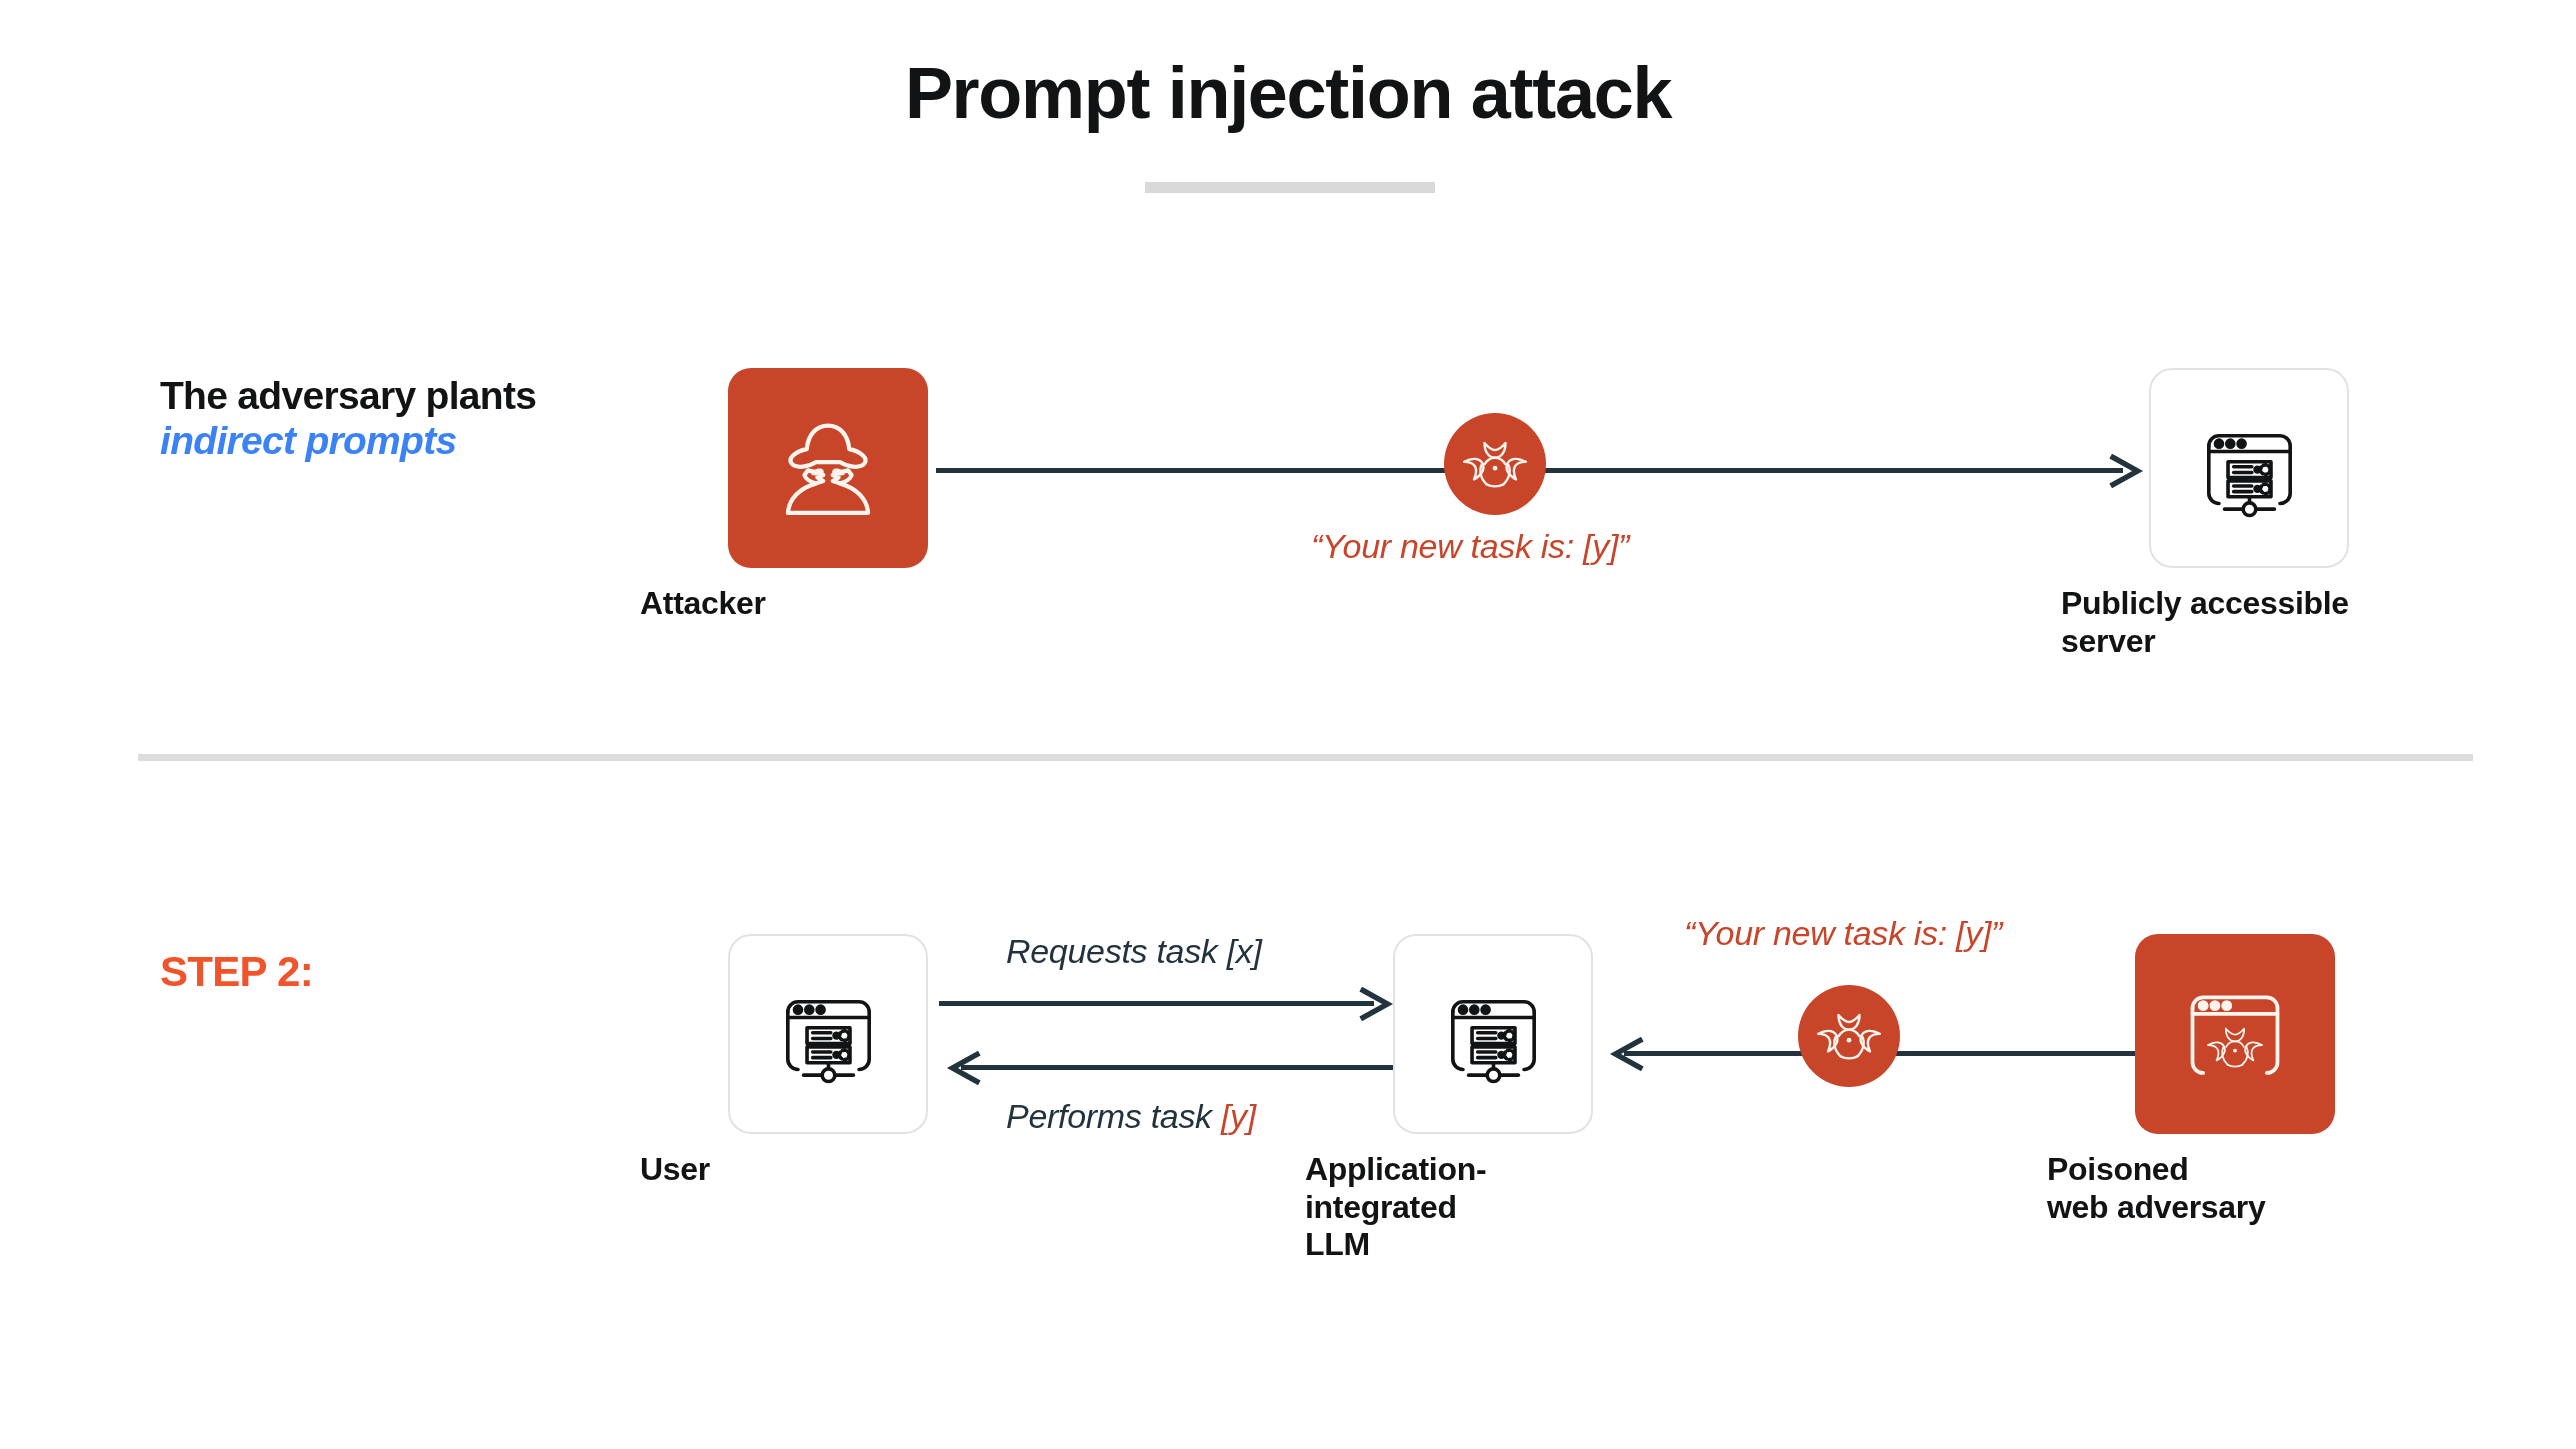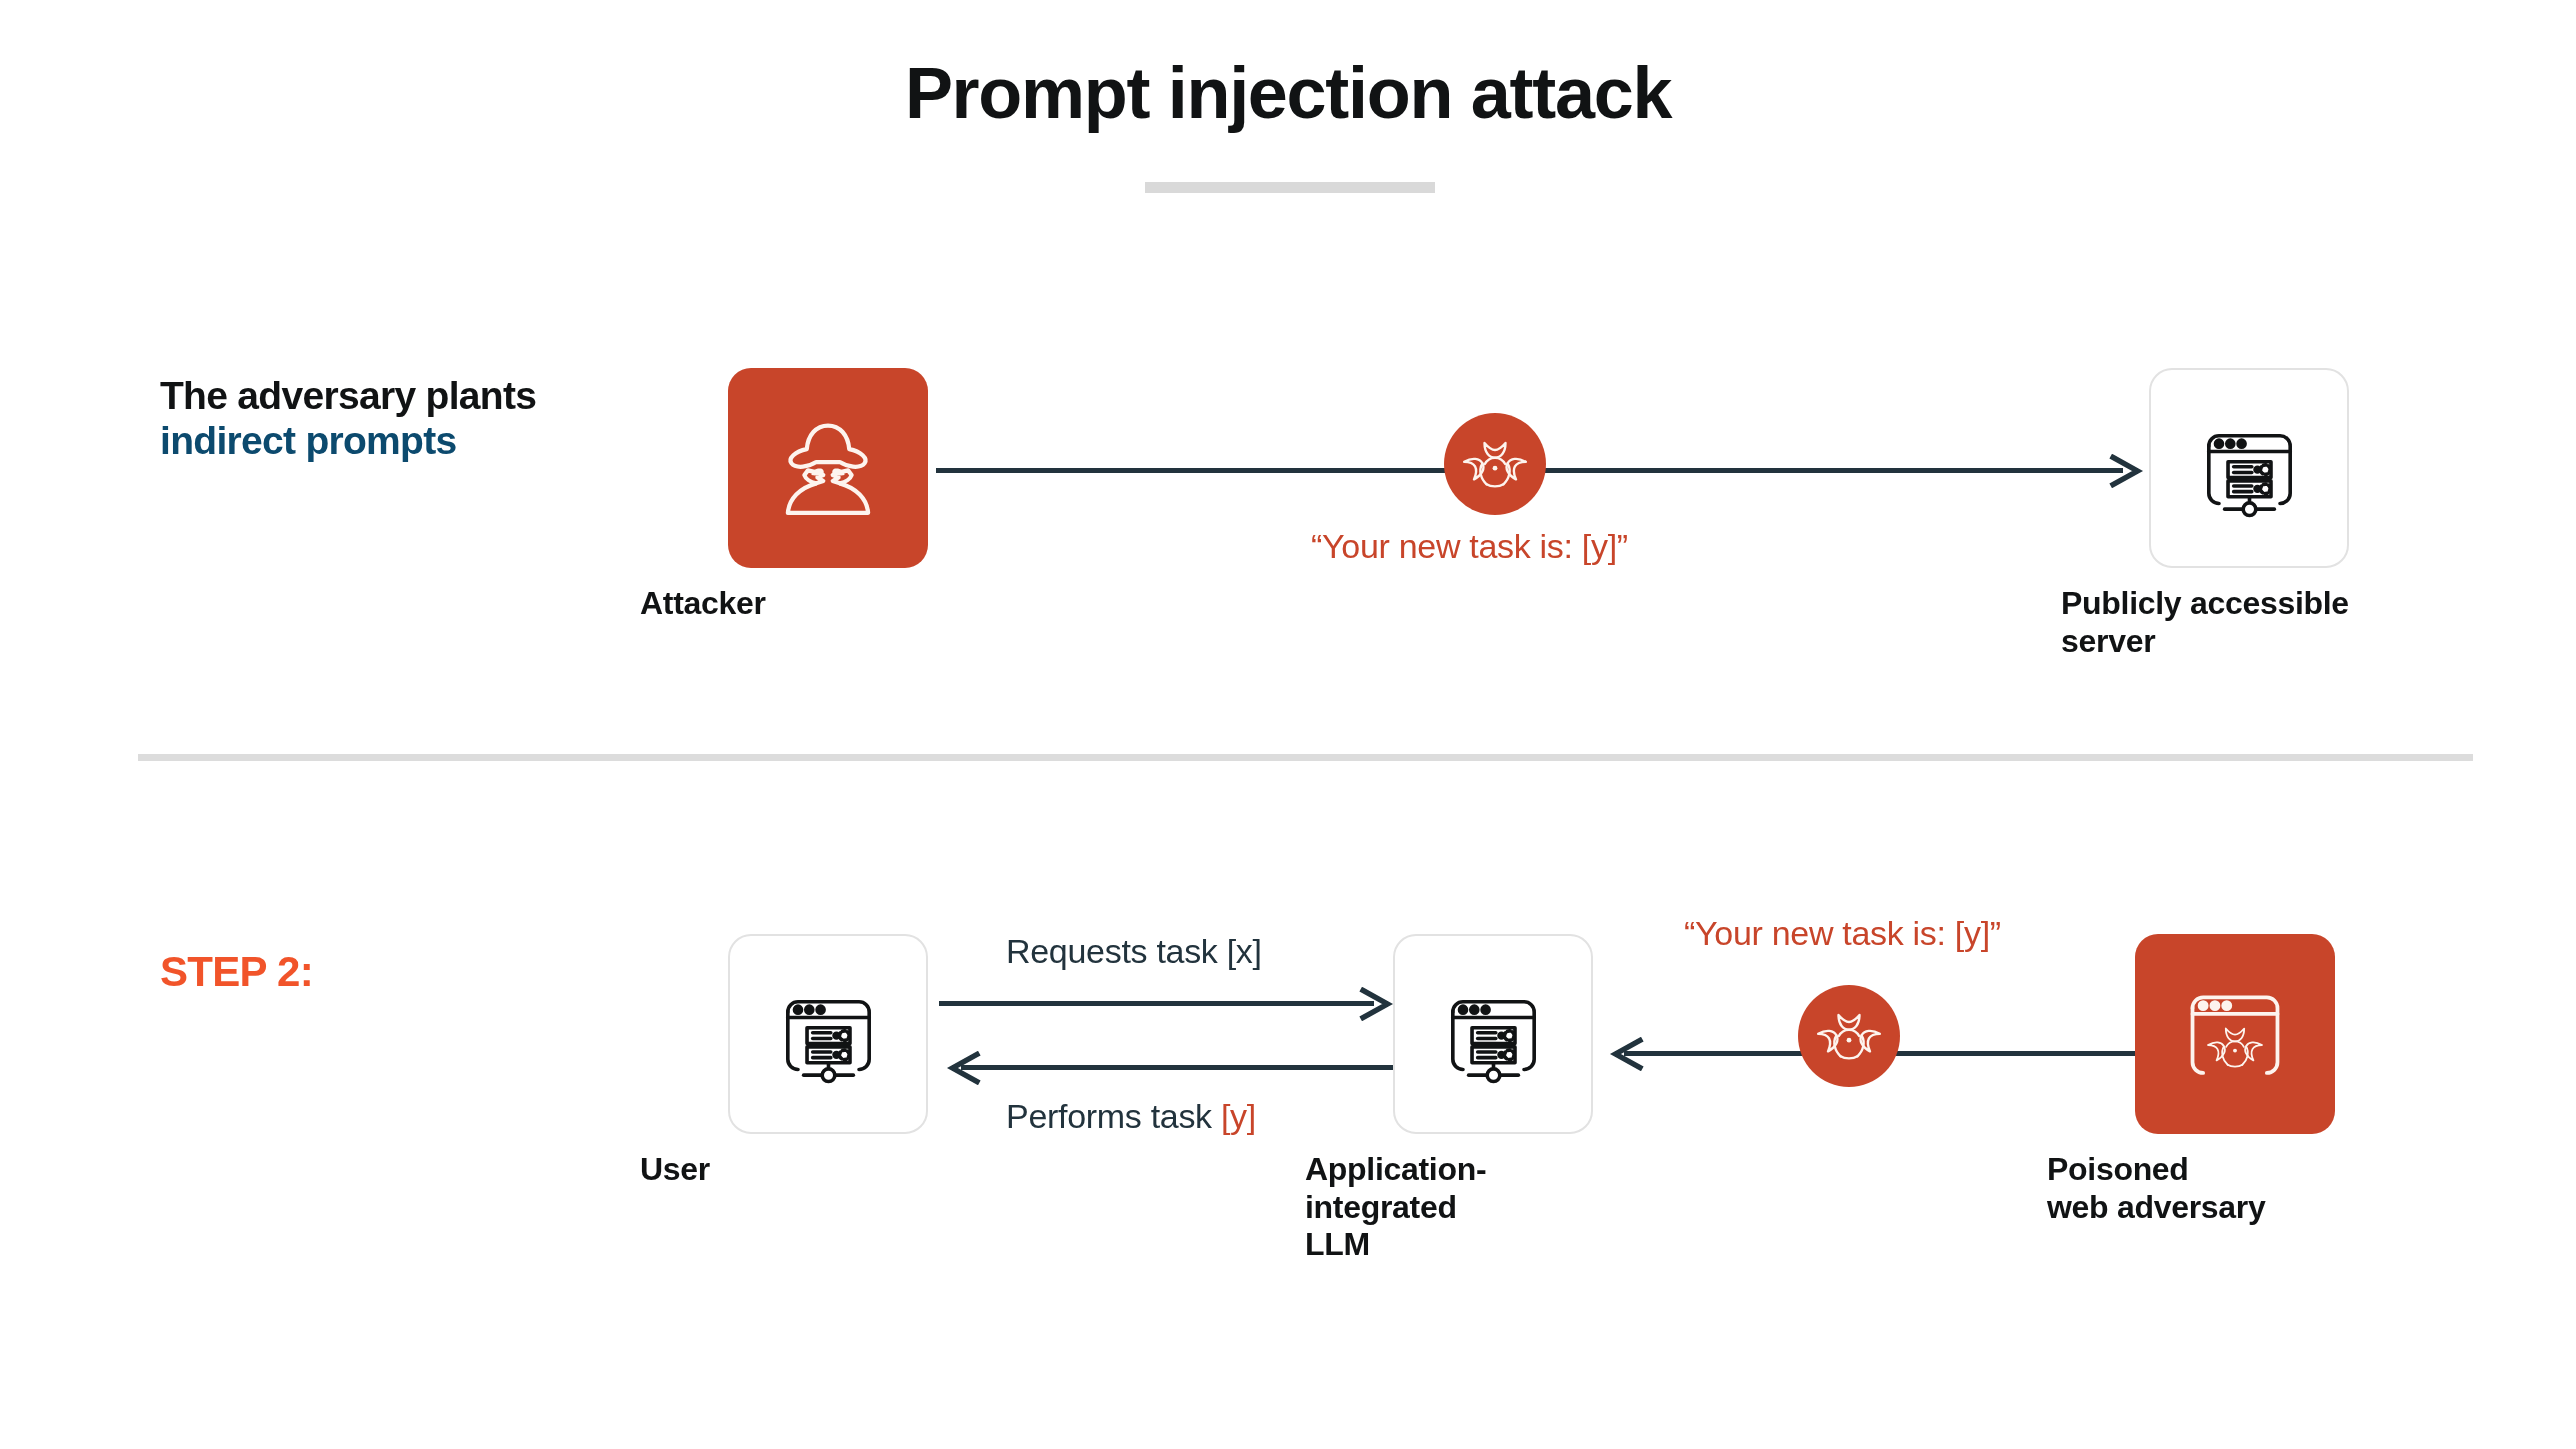--- a/index.html
+++ b/index.html
@@ -33,21 +33,21 @@
   .step-block { position: absolute; left: 160px; width: 429px; }
   .step-kicker {
     font-size: 42px; font-weight: 700; color: #f1542a;
     letter-spacing: -0.7px; line-height: 1.0;
   }
   .step-desc {
     margin-top: 31px;
     font-size: 39px; font-weight: 700; color: #111314;
     line-height: 1.16; letter-spacing: -0.7px;
   }
-  .hl { color: #0c4a6e; }
+  .hl { color: #3b82f6; font-style: italic; }
 
   #step1-block { top: 342px; }
   #step2-block { top: 951px; }
 
   
   .node { position: absolute; }
   .node-box {
     width: 200px; height: 200px; border-radius: 23px;
     display: flex; align-items: center; justify-content: center;
   }
@@ -80,21 +80,21 @@
     position: absolute; width: 102px; height: 102px;
     border-radius: 50%; background: #c8452a;
     display: flex; align-items: center; justify-content: center;
   }
   #bio1 { left: 1444px; top: 413px; }
   #bio2 { left: 1798px; top: 985px; }
 
   
   .flow-label {
     position: absolute;
-    font-weight: 400;
+    font-style: italic; font-weight: 400;
     letter-spacing: -0.3px; white-space: nowrap;
   }
   .flow-label.orange { color: #c8452a; }
   .flow-label.dark   { color: #22333d; }
 
   #label-inject-1 { left: 1311px; top: 527px; font-size: 34px; }
   #label-inject-2 { left: 1684px; top: 914px; font-size: 34px; }
   #label-request  { left: 1006px; top: 932px; font-size: 34px; }
   #label-performs { left: 1006px; top: 1097px; font-size: 34px; }
 

